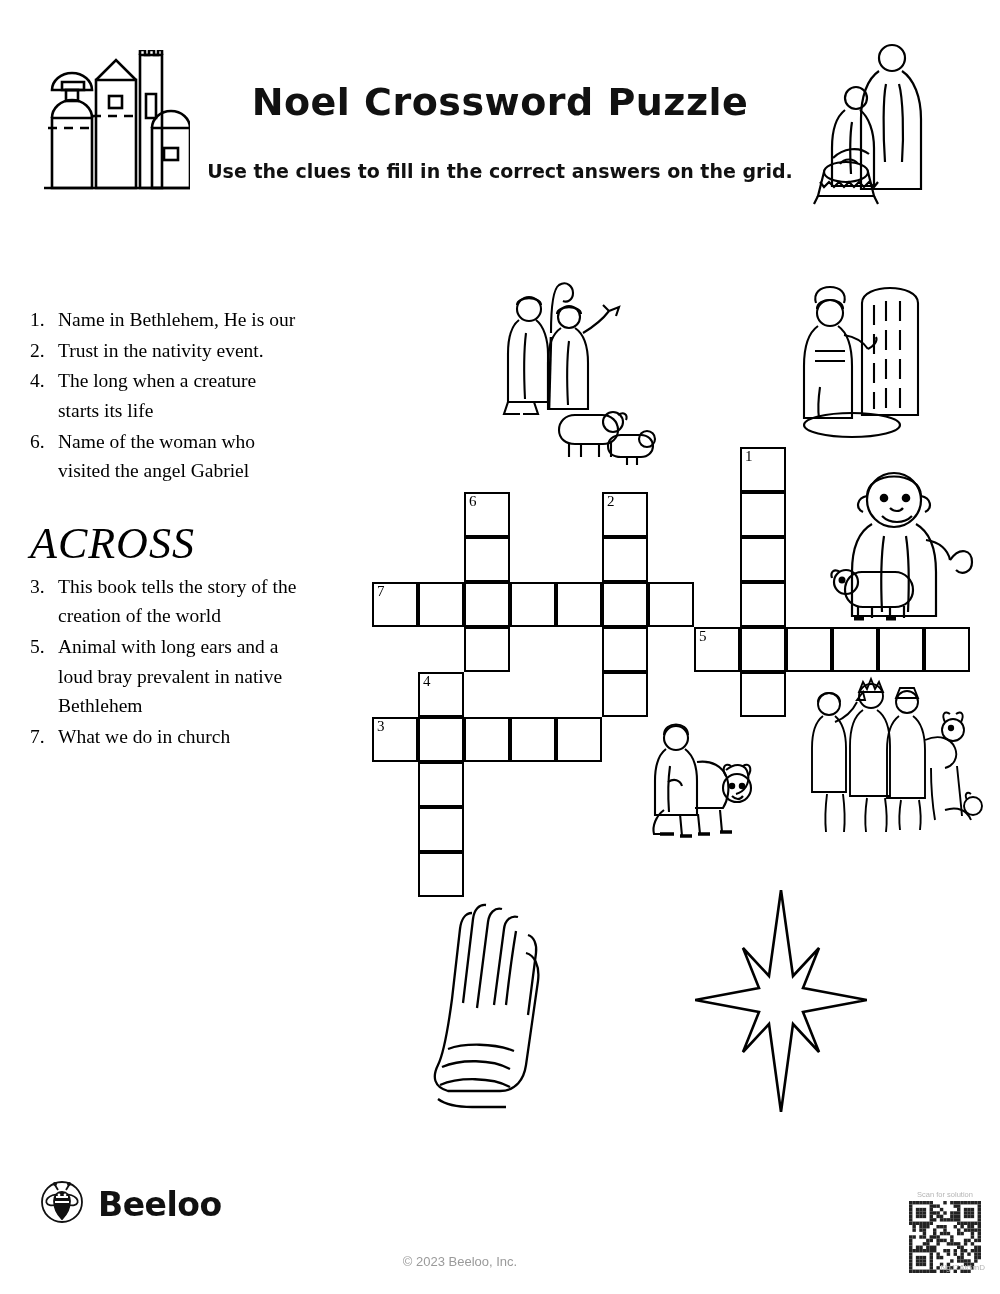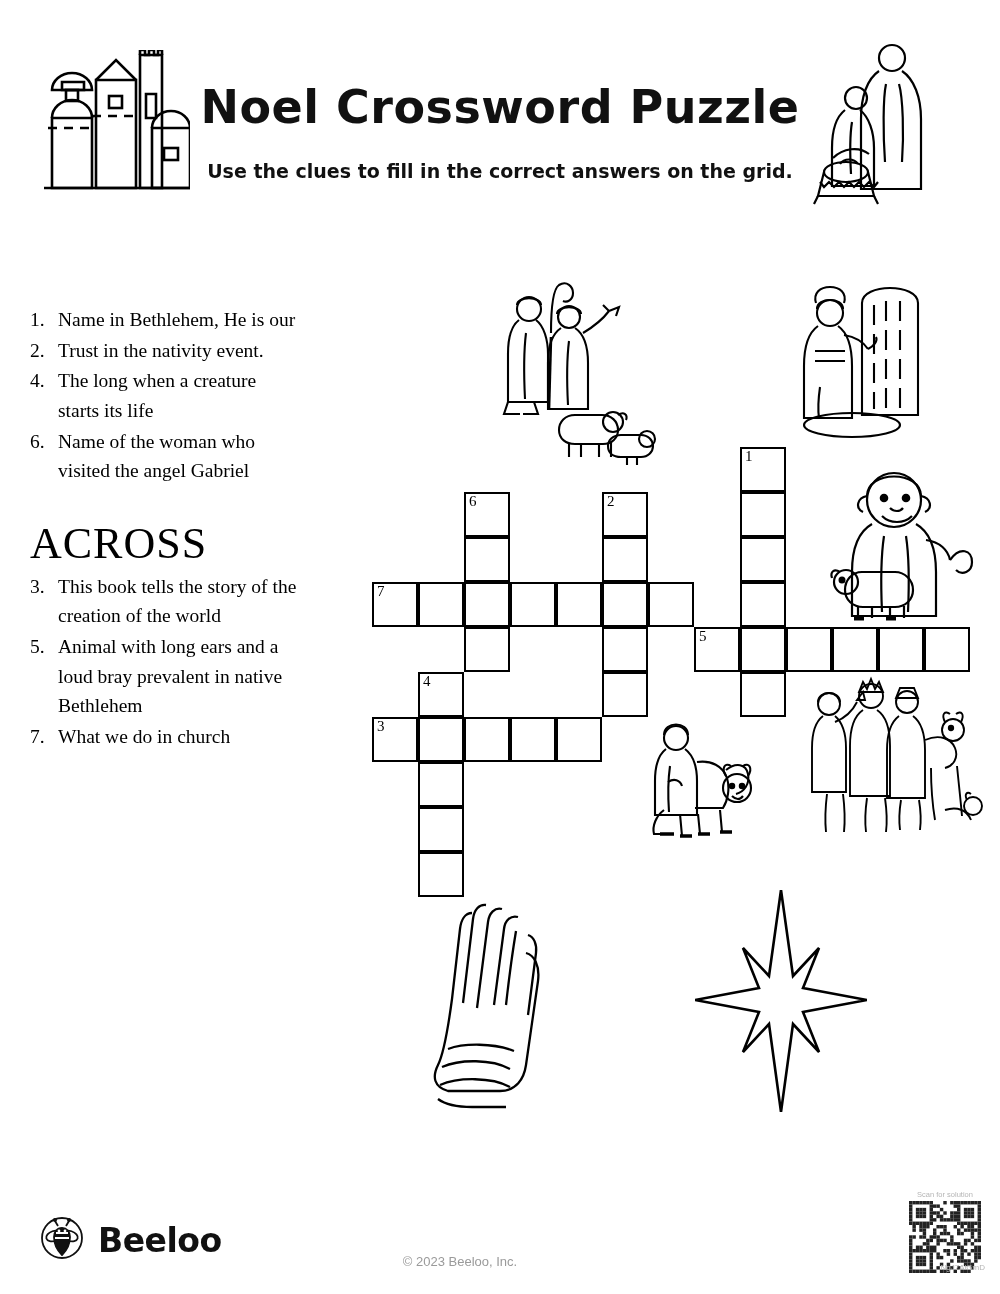--- a/index.html
+++ b/index.html
@@ -9,39 +9,39 @@
     background:#ffffff;
     font-family:"Liberation Serif",serif;
     overflow:hidden;
   }
   .page{position:absolute;inset:0;}
 
   
   .header{position:absolute;left:0;top:55px;width:1000px;height:160px;}
   .title{
     position:absolute;left:200px;top:25px;width:600px;
-    text-align:center;font-size:46px;color:#111;
+    text-align:center;font-size:38px;color:#111;
     font-family:"DejaVu Sans",sans-serif;font-weight:700;
     letter-spacing:.5px;
   }
   .subtitle{
     position:absolute;left:160px;top:105px;width:680px;
     text-align:center;font-size:19px;color:#111;
     font-family:"DejaVu Sans",sans-serif;font-weight:700;
   }
   .town-art{position:absolute;left:40px;top:-5px;}
   .nativity-art{position:absolute;left:800px;top:-15px;}
 
   
   .clues{position:absolute;left:30px;top:305px;width:268px;}
   .clue-head{
     font-size:44px;letter-spacing:1px;color:#000;line-height:1;
     font-family:"Liberation Serif",serif;margin:0 0 6px 0;
   }
-  .clue-head.across{margin-top:36px;}
+  .clue-head.across{margin-top:36px;font-style:italic;}
   ol.clue-list{list-style:none;margin:0;padding:0;}
   ol.clue-list li{
     position:relative;padding-left:28px;
     font-size:19.5px;line-height:1.52;color:#000;
     margin-bottom:1px;
     font-family:"Liberation Serif",serif;
   }
   ol.clue-list li .num{
     position:absolute;left:0;top:0;width:24px;text-align:left;
     font-size:19.5px;
@@ -59,21 +59,21 @@
     font-size:15px;line-height:1.05;color:#000;
     font-family:"Liberation Serif",serif;
   }
 
   
   .art{position:absolute;}
   .art svg{display:block;}
 
   
   .footer{position:absolute;left:0;top:1180px;width:1000px;height:114px;}
-  .brand{position:absolute;left:40px;top:36px;display:flex;align-items:center;gap:14px;}
+  .brand{position:absolute;left:40px;top:0;display:flex;align-items:center;gap:14px;}
   .brand-name{
     font-family:"DejaVu Sans",sans-serif;font-weight:700;
     font-size:33px;color:#111;letter-spacing:-.5px;
   }
   .copyright{
     position:absolute;left:0;top:74px;width:920px;text-align:center;
     font-size:13px;color:#9a9a9a;font-family:"Liberation Sans",sans-serif;
   }
   .qr-block{position:absolute;left:905px;top:10px;width:80px;text-align:center;}
   .qr-cap{font-size:7.5px;color:#b5b5b5;font-family:"Liberation Sans",sans-serif;margin-bottom:2px;}

